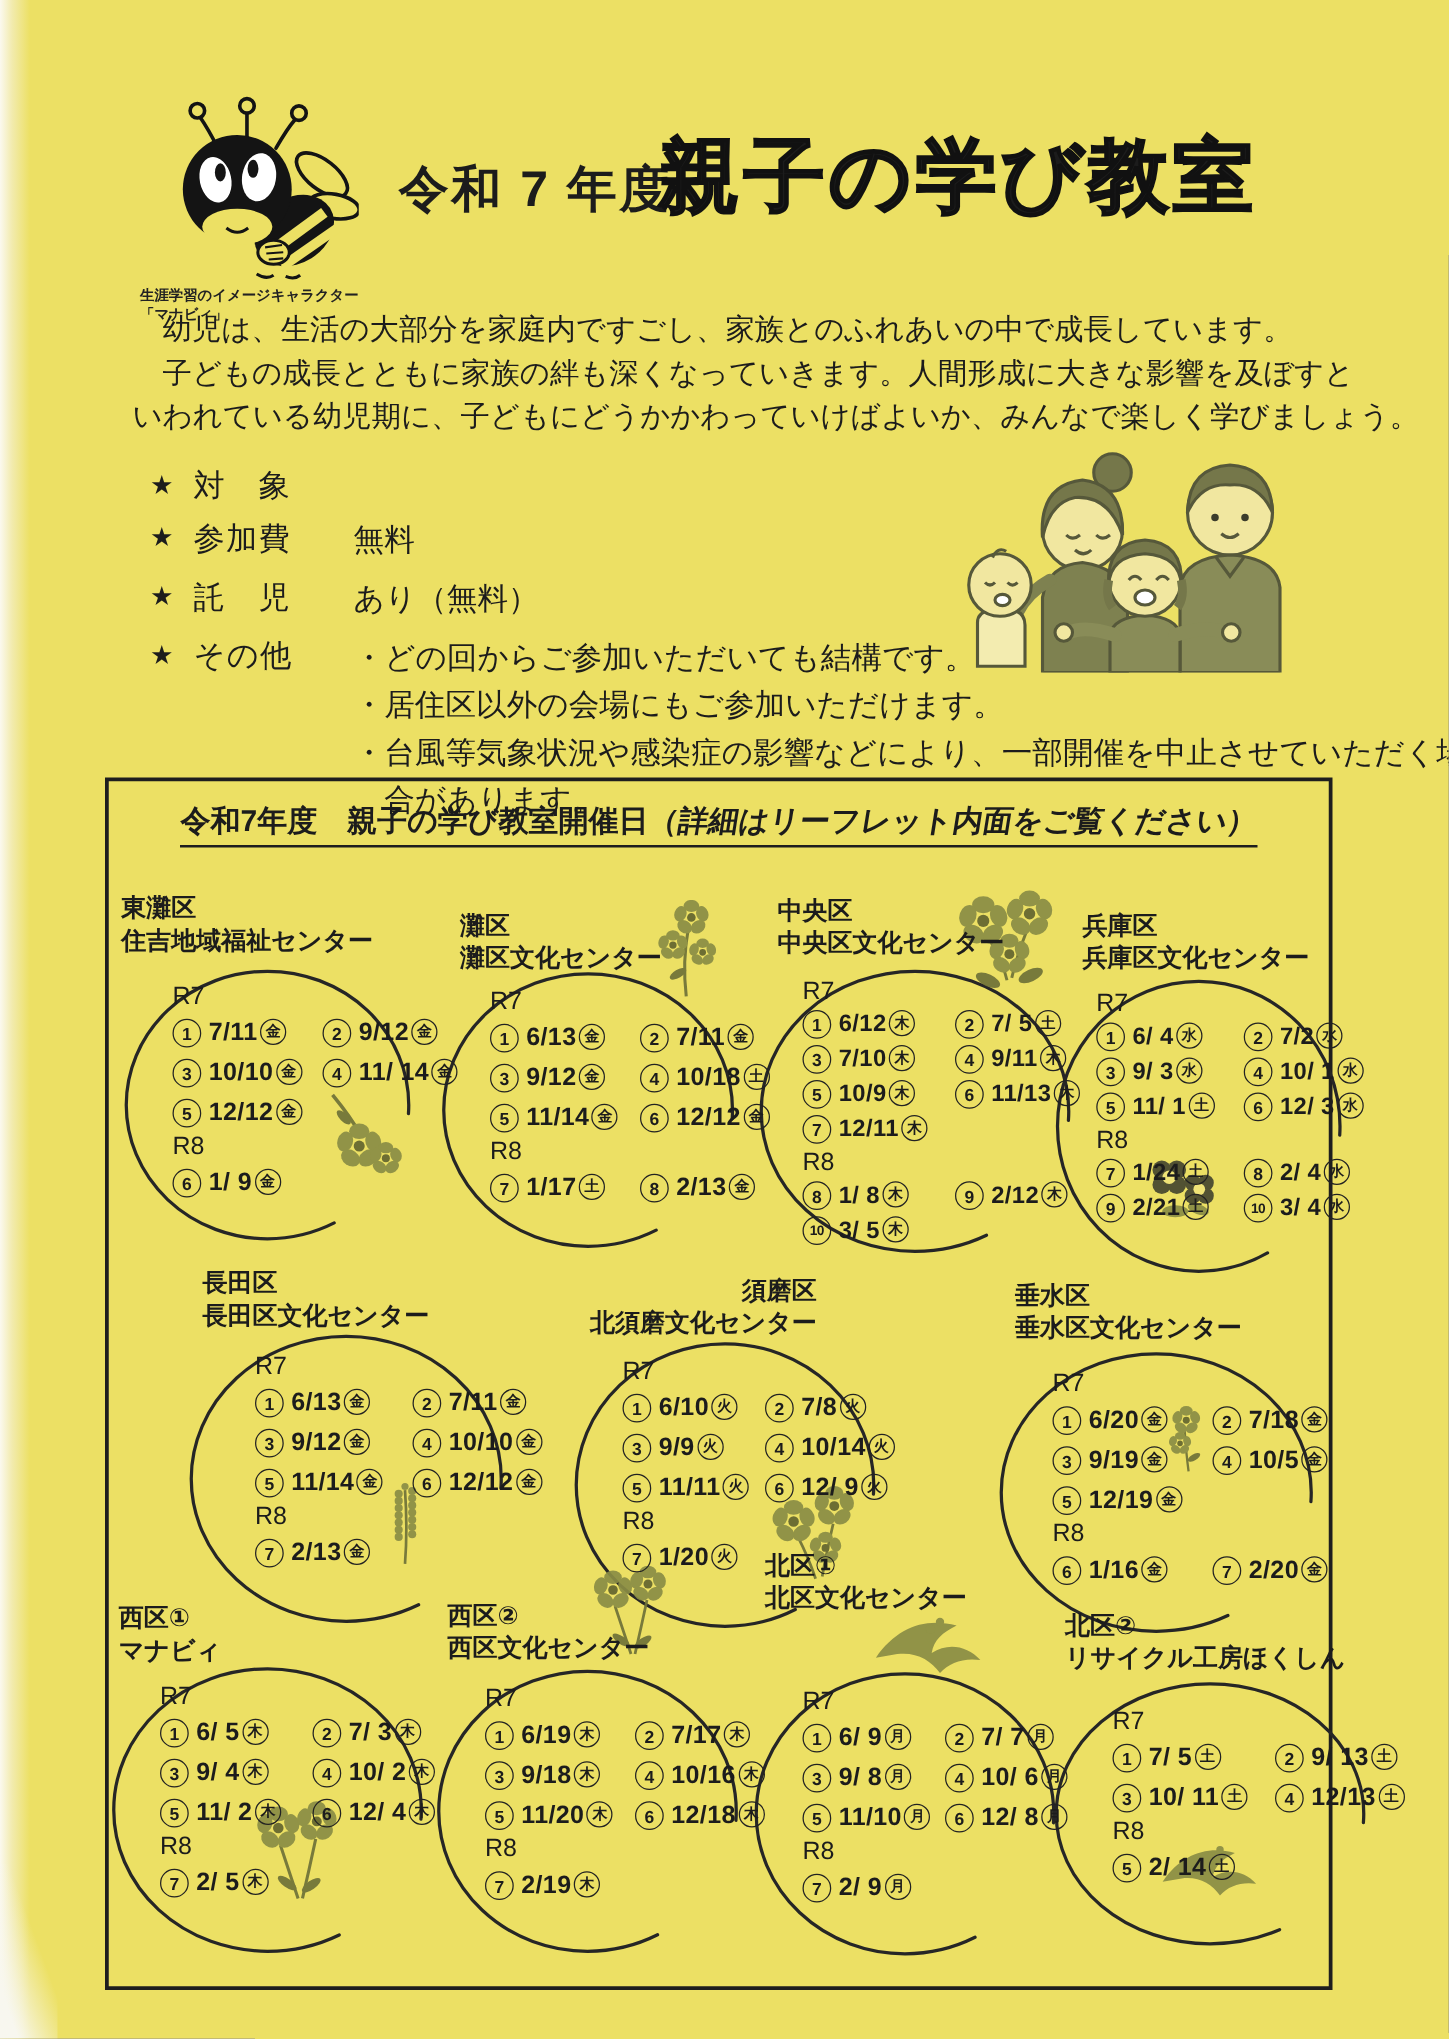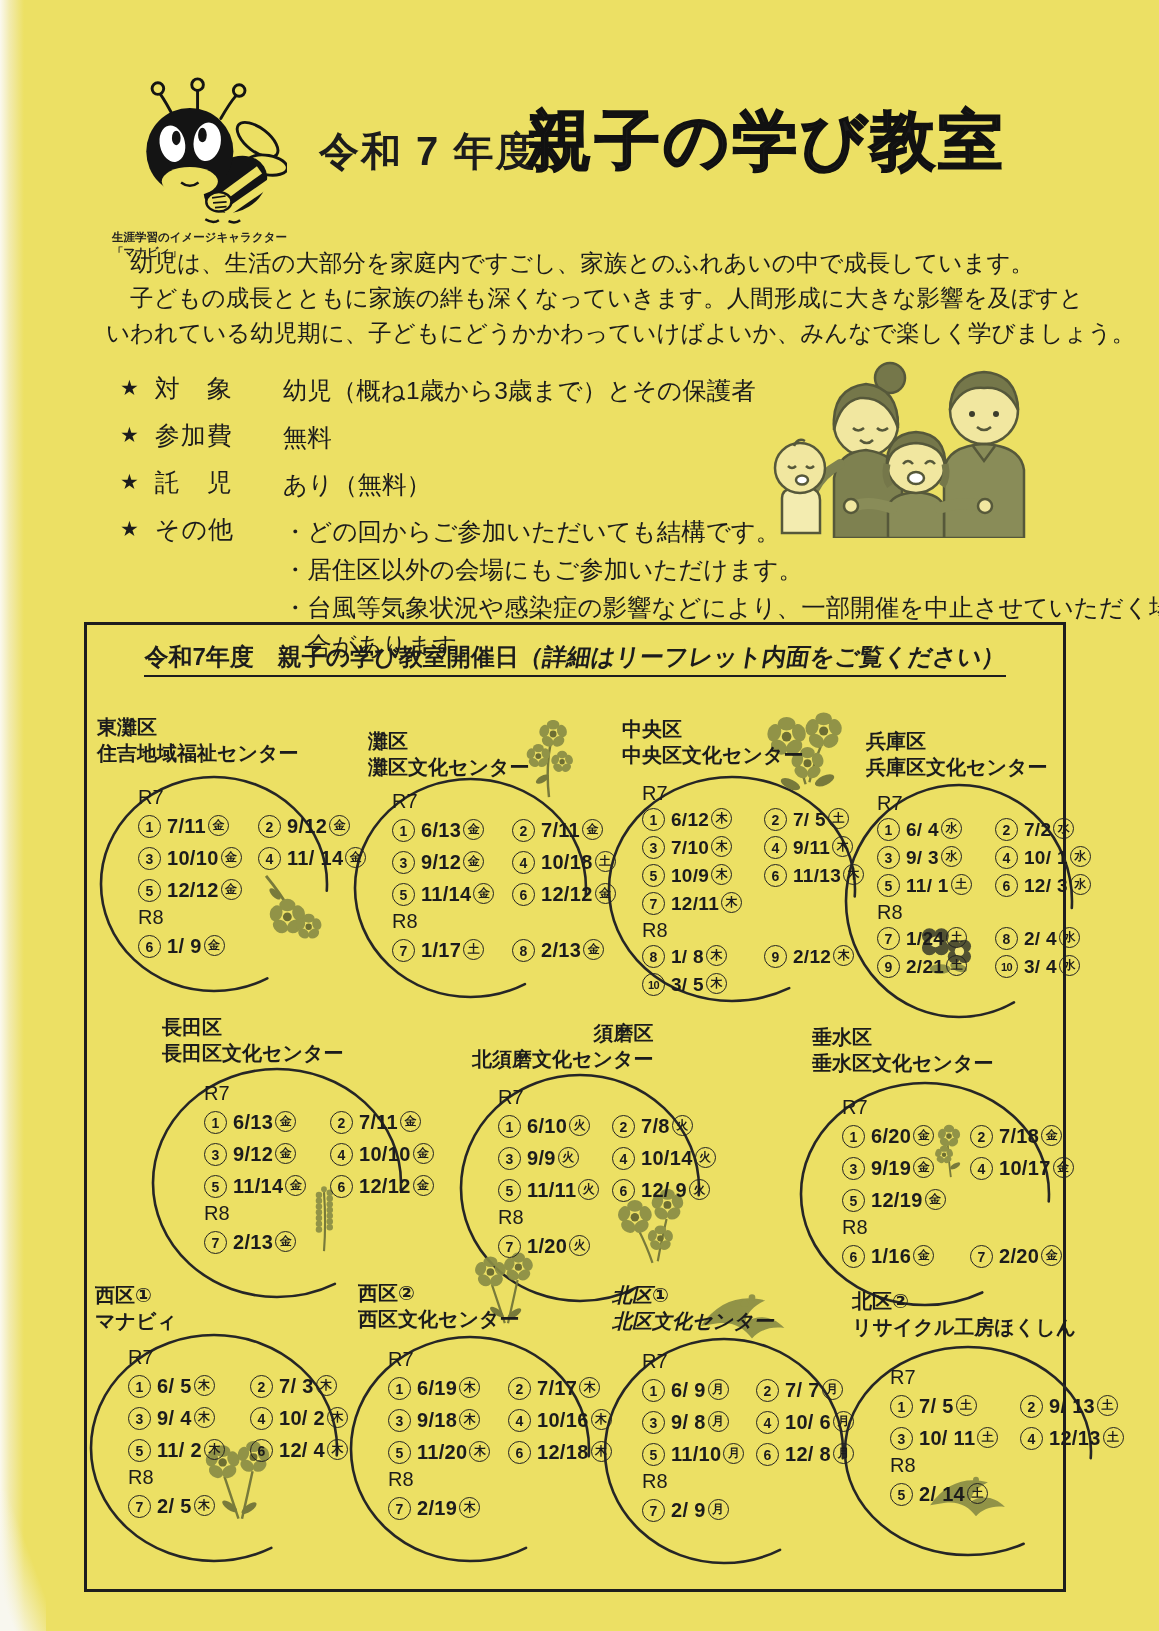--- a/index.html
+++ b/index.html
@@ -107,23 +107,20 @@
 
   <div class="intro">
       <div class="iline ind">幼児は、生活の大部分を家庭内ですごし、家族とのふれあいの中で成長しています。</div>
       <div class="iline ind">子どもの成長とともに家族の絆も深くなっていきます。人間形成に大きな影響を及ぼすと</div>
       <div class="iline">いわれている幼児期に、子どもにどうかかわっていけばよいか、みんなで楽しく学びましょう。</div>
     </div>
   <div class="bullets">
       <div class="brow">
         <span class="bstar">★</span>
         <span class="blabel">対　象</span>
-        <span class="bval">
-          <div class="bline">幼児（概ね1歳から3歳まで）とその保護者</div>
-        </span>
       </div>
       <div class="brow">
         <span class="bstar">★</span>
         <span class="blabel">参加費</span>
         <span class="bval">
           <div class="bline">無料</div>
         </span>
       </div>
       <div class="brow">
         <span class="bstar">★</span>
@@ -473,21 +470,21 @@
         <div class="vcircle" style="left: 798px; top: 1044px; width: 254px; height: 228px;">
           <svg class="varc" viewBox="0 0 254 228">
             <ellipse cx="127" cy="114" rx="124" ry="111" fill="none" stroke="#262626" stroke-width="2.6" pathLength="100" stroke-dasharray="84 16" stroke-dashoffset="-17" stroke-linecap="round"></ellipse>
           </svg>
           <div class="vcontent" style="left:44px;top:12px;width:204px">
             <div class="rlabel">R7</div>
             <div class="vgrid" style="grid-template-columns:128px auto">
               <span class="entry"><span class="cn">1</span><span class="dt">6/20</span><span class="cw">金</span></span>
               <span class="entry"><span class="cn">2</span><span class="dt">7/18</span><span class="cw">金</span></span>
               <span class="entry"><span class="cn">3</span><span class="dt">9/19</span><span class="cw">金</span></span>
-              <span class="entry"><span class="cn">4</span><span class="dt">10/17</span><span class="cw">金</span></span>
+              <span class="entry"><span class="cn">4</span><span class="dt">10/5</span><span class="cw">金</span></span>
               <span class="entry"><span class="cn">5</span><span class="dt">12/19</span><span class="cw">金</span></span>
             </div>
             <div class="rlabel">R8</div>
             <div class="vgrid" style="grid-template-columns:128px auto">
               <span class="entry"><span class="cn">6</span><span class="dt">1/16</span><span class="cw">金</span></span>
               <span class="entry"><span class="cn">7</span><span class="dt">2/20</span><span class="cw">金</span></span>
             </div>
           </div>
         </div>
         <svg class="flower" viewBox="0 0 100 100" style="left: 918px; top: 1084px; width: 62px; height: 62px;">
@@ -587,21 +584,21 @@
           <circle cx="28" cy="30" r="4.8" fill="#63652f"></circle>
           <ellipse cx="63" cy="12" rx="8.3" ry="6.3" transform="rotate(0 63 12)" fill="#8a8d45"></ellipse>
           <ellipse cx="74.4" cy="20.3" rx="8.3" ry="6.3" transform="rotate(72 74.4 20.3)" fill="#8a8d45"></ellipse>
           <ellipse cx="70.1" cy="33.7" rx="8.3" ry="6.3" transform="rotate(144 70.1 33.7)" fill="#8a8d45"></ellipse>
           <ellipse cx="55.9" cy="33.7" rx="8.3" ry="6.3" transform="rotate(216 55.9 33.7)" fill="#8a8d45"></ellipse>
           <ellipse cx="51.6" cy="20.3" rx="8.3" ry="6.3" transform="rotate(288 51.6 20.3)" fill="#8a8d45"></ellipse>
           <circle cx="63" cy="24" r="4.5" fill="#63652f"></circle>
         </svg>
       </div>
       <div class="venue">
-        <div class="vname" style="left: 612px; top: 1246px; font-style: italic;">
+        <div class="vname" style="left: 612px; top: 1204px;">
           <div>北区①</div>
           <div>北区文化センター</div>
         </div>
         <div class="vcircle" style="left: 602px; top: 1300px; width: 244px; height: 230px;">
           <svg class="varc" viewBox="0 0 244 230">
             <ellipse cx="122" cy="115" rx="119" ry="112" fill="none" stroke="#262626" stroke-width="2.6" pathLength="100" stroke-dasharray="84 16" stroke-dashoffset="-17" stroke-linecap="round"></ellipse>
           </svg>
           <div class="vcontent" style="left:40px;top:10px;width:198px">
             <div class="rlabel">R7</div>
             <div class="vgrid" style="grid-template-columns:114px auto">

